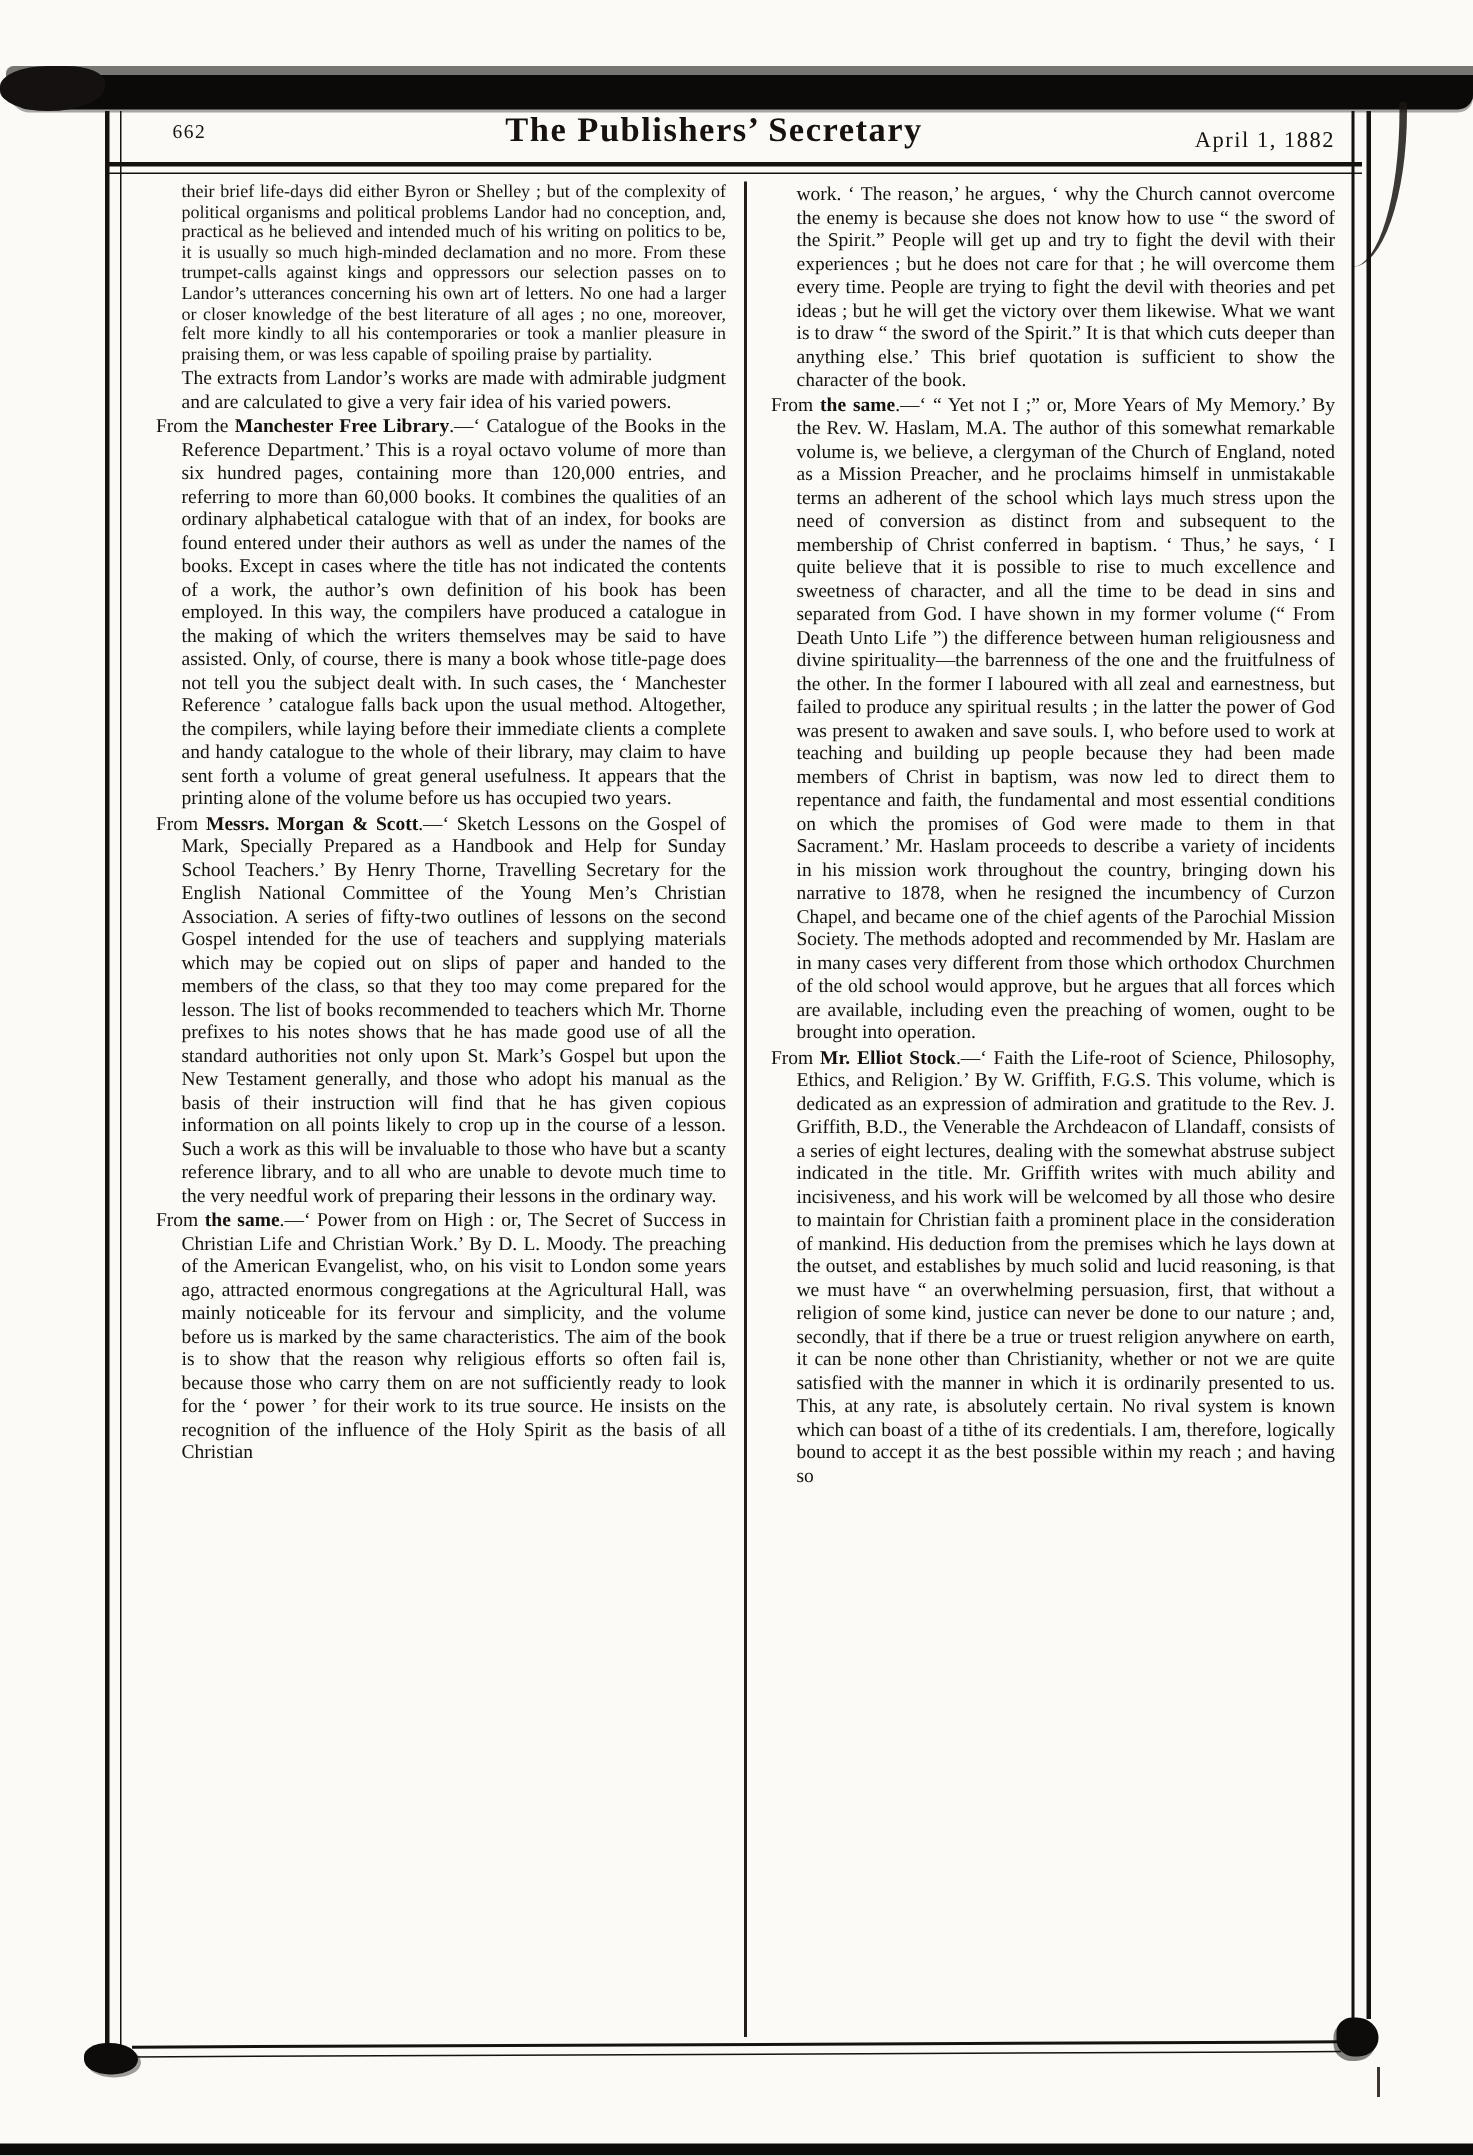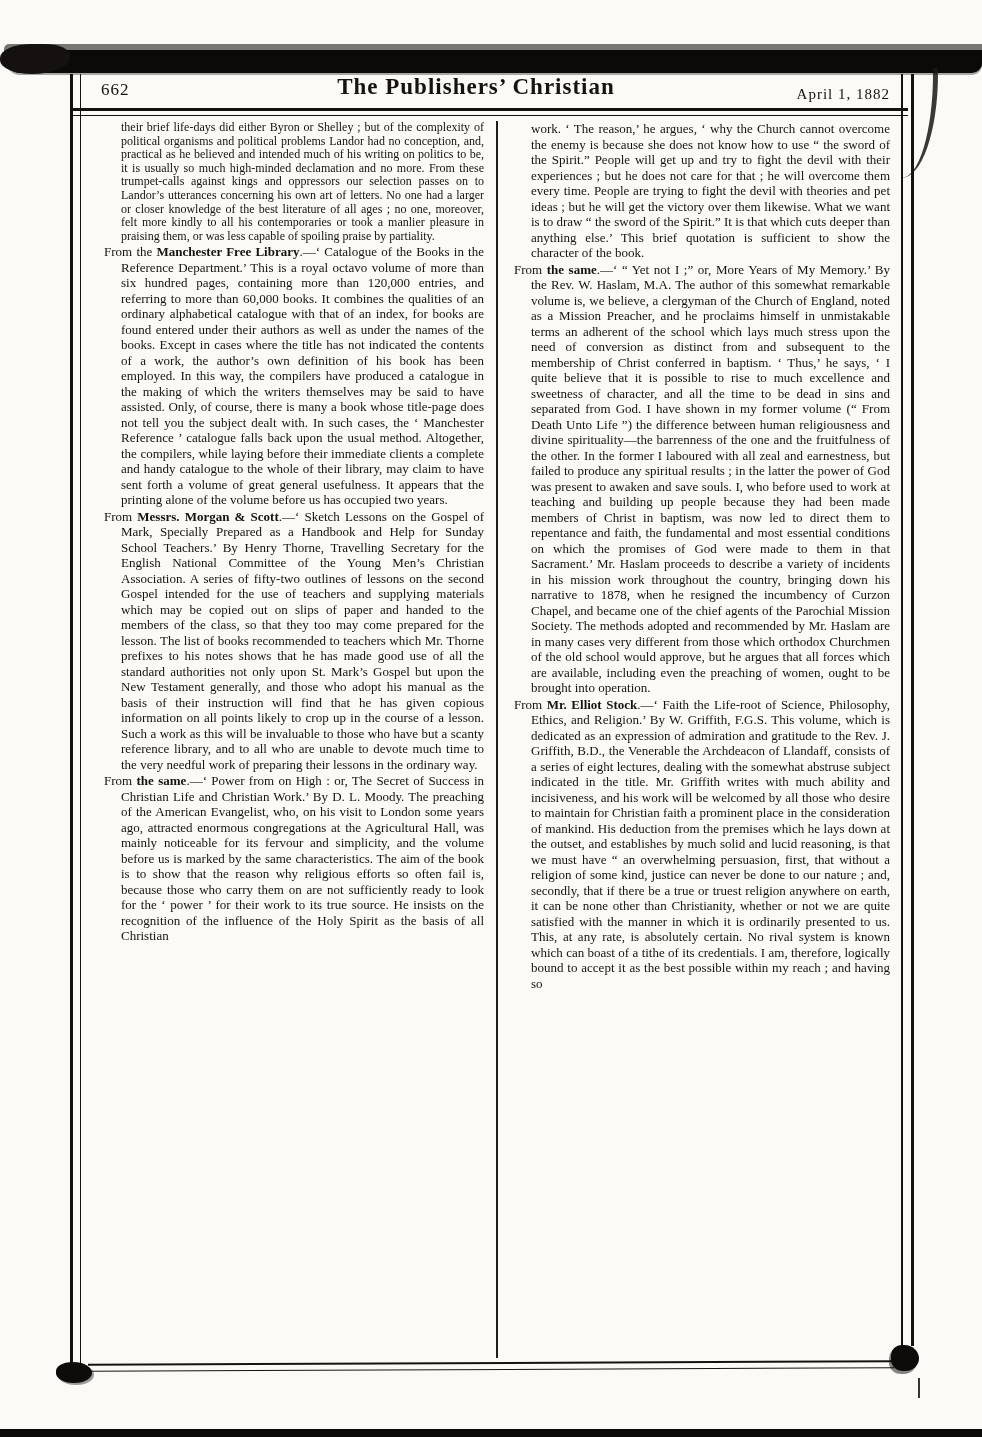--- a/index.html
+++ b/index.html
@@ -28,21 +28,21 @@
     border-left:3px solid #16120e; border-right:1px solid #16120e;
   }
   .frame-right {
     position:absolute; left:901px; top:74px; height:1272px; width:8px;
     border-left:2px solid #16120e; border-right:3px solid #16120e;
   }
   .frame-right-tail {
     position:absolute; left:918px; top:1378px; height:20px; width:2px; background:#3a352e;
   }
   
-  .page-number { position:absolute; left:101px; top:80px; font-size:17px; letter-spacing:1px; }
+  .page-number { position:absolute; left:115px; top:80px; font-size:13px; letter-spacing:1px; }
   .masthead {
     position:absolute; left:0; right:30px; top:74px; text-align:center;
     font-size:23px; font-weight:bold; letter-spacing:1px;
   }
   .issue-date { position:absolute; right:92px; top:86px; font-size:15px; letter-spacing:1px; }
   .header-rule {
     position:absolute; left:70px; width:838px; top:108px; height:4px;
     border-top:3px solid #16120e; border-bottom:1px solid #16120e;
   }
   
@@ -79,29 +79,32 @@
 
   <div class="top-band"></div>
   <div class="top-band-smudge"></div>
   <div class="corner-curl"></div>
 
   <div class="frame-left"></div>
   <div class="frame-right"></div>
   <div class="frame-right-tail"></div>
 
   <div class="page-number">662</div>
-  <div class="masthead">The Publishers’ Christian</div>
+  <div class="masthead">The Publishers’ Secretary</div>
   <div class="issue-date">April 1, 1882</div>
   <div class="header-rule"></div>
 
   <div class="column-divider"></div>
 
   <div class="column column-left">
     <p class="para small">
       <span>their brief life-days did either Byron or Shelley ; but of the complexity of political organisms and political problems Landor had no conception, and, practical as he believed and intended much of his writing on politics to be, it is usually so much high-minded declamation and no more. From these trumpet-calls against kings and oppressors our selection passes on to Landor’s utterances concerning his own art of letters. No one had a larger or closer knowledge of the best literature of all ages ; no one, moreover, felt more kindly to all his contemporaries or took a manlier pleasure in praising them, or was less capable of spoiling praise by partiality.</span>
+    </p>
+    <p class="para">
+      <span>The extracts from Landor’s works are made with admirable judgment and are calculated to give a very fair idea of his varied powers.</span>
     </p>
     <p class="para entry">
       <span>From the </span><span class="entry-name">Manchester Free Library</span><span>.—‘ Catalogue of the Books in the Reference Department.’ This is a royal octavo volume of more than six hundred pages, containing more than 120,000 entries, and referring to more than 60,000 books. It combines the qualities of an ordinary alphabetical catalogue with that of an index, for books are found entered under their authors as well as under the names of the books. Except in cases where the title has not indicated the contents of a work, the author’s own definition of his book has been employed. In this way, the compilers have produced a catalogue in the making of which the writers themselves may be said to have assisted. Only, of course, there is many a book whose title-page does not tell you the subject dealt with. In such cases, the ‘ Manchester Reference ’ catalogue falls back upon the usual method. Altogether, the compilers, while laying before their immediate clients a complete and handy catalogue to the whole of their library, may claim to have sent forth a volume of great general usefulness. It appears that the printing alone of the volume before us has occupied two years.</span>
     </p>
     <p class="para entry">
       <span>From </span><span class="entry-name">Messrs. Morgan &amp; Scott</span><span>.—‘ Sketch Lessons on the Gospel of Mark, Specially Prepared as a Handbook and Help for Sunday School Teachers.’ By Henry Thorne, Travelling Secretary for the English National Committee of the Young Men’s Christian Association. A series of fifty-two outlines of lessons on the second Gospel intended for the use of teachers and supplying materials which may be copied out on slips of paper and handed to the members of the class, so that they too may come prepared for the lesson. The list of books recommended to teachers which Mr. Thorne prefixes to his notes shows that he has made good use of all the standard authorities not only upon St. Mark’s Gospel but upon the New Testament generally, and those who adopt his manual as the basis of their instruction will find that he has given copious information on all points likely to crop up in the course of a lesson. Such a work as this will be invaluable to those who have but a scanty reference library, and to all who are unable to devote much time to the very needful work of preparing their lessons in the ordinary way.</span>
     </p>
     <p class="para entry">
       <span>From </span><span class="entry-name">the same</span><span>.—‘ Power from on High : or, The Secret of Success in Christian Life and Christian Work.’ By D. L. Moody. The preaching of the American Evangelist, who, on his visit to London some years ago, attracted enormous congregations at the Agricultural Hall, was mainly noticeable for its fervour and simplicity, and the volume before us is marked by the same characteristics. The aim of the book is to show that the reason why religious efforts so often fail is, because those who carry them on are not sufficiently ready to look for the ‘ power ’ for their work to its true source. He insists on the recognition of the influence of the Holy Spirit as the basis of all Christian</span>
     </p>

